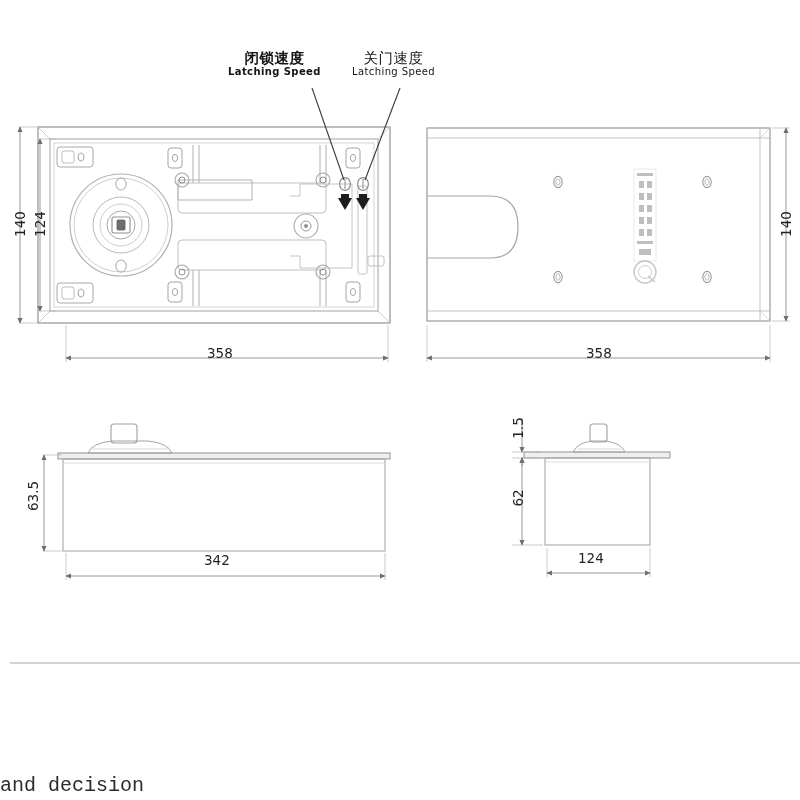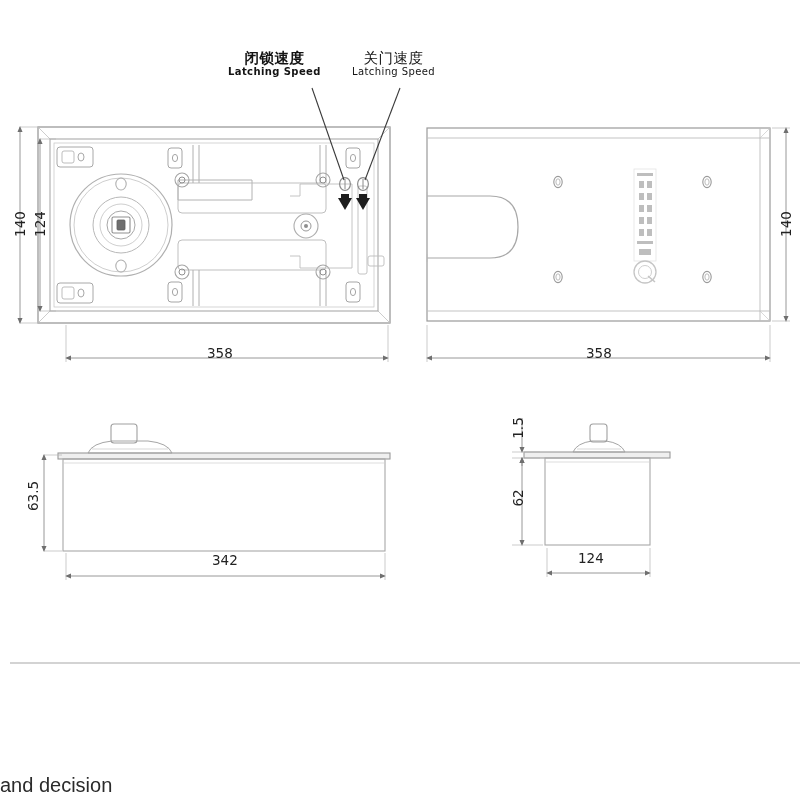--- a/index.html
+++ b/index.html
@@ -52,21 +52,21 @@
     transform: rotate(-90deg);
     transform-origin: 50% 50%;
   }
   .footer-text {
     position: absolute;
     left: 0;
     top: 774px;
     font-size: 20px;
     color: #2b2b2b;
     white-space: nowrap;
-    font-family: Liberation Sans, sans-serif;
+    font-family: Liberation Mono, monospace;
   }
   svg { display: block; }
 </style>
 </head>
 <body>
 
 <div id="sheet">
 
   <svg width="800" height="800" viewBox="0 0 800 800">
     <defs>
@@ -335,21 +335,21 @@
   <div class="dim-text vert" style="left:25px; top:216px; width:30px; text-align:center;">124</div>
 
   <div class="dim-text" style="left:207px; top:345px;">358</div>
 
   <div class="dim-text vert" style="left:771px; top:216px; width:30px; text-align:center;">140</div>
 
   <div class="dim-text" style="left:586px; top:345px;">358</div>
 
   <div class="dim-text vert" style="left:12px; top:488px; width:42px; text-align:center;">63.5</div>
 
-  <div class="dim-text" style="left:212px; top:552px;">342</div>
+  <div class="dim-text" style="left:204px; top:552px;">342</div>
 
   <div class="dim-text vert" style="left:503px; top:420px; width:30px; text-align:center;">1.5</div>
 
   <div class="dim-text vert" style="left:503px; top:490px; width:30px; text-align:center;">62</div>
 
   <div class="dim-text" style="left:578px; top:550px;">124</div>
 
   <div class="footer-text">and decision</div>
 
 </div>

